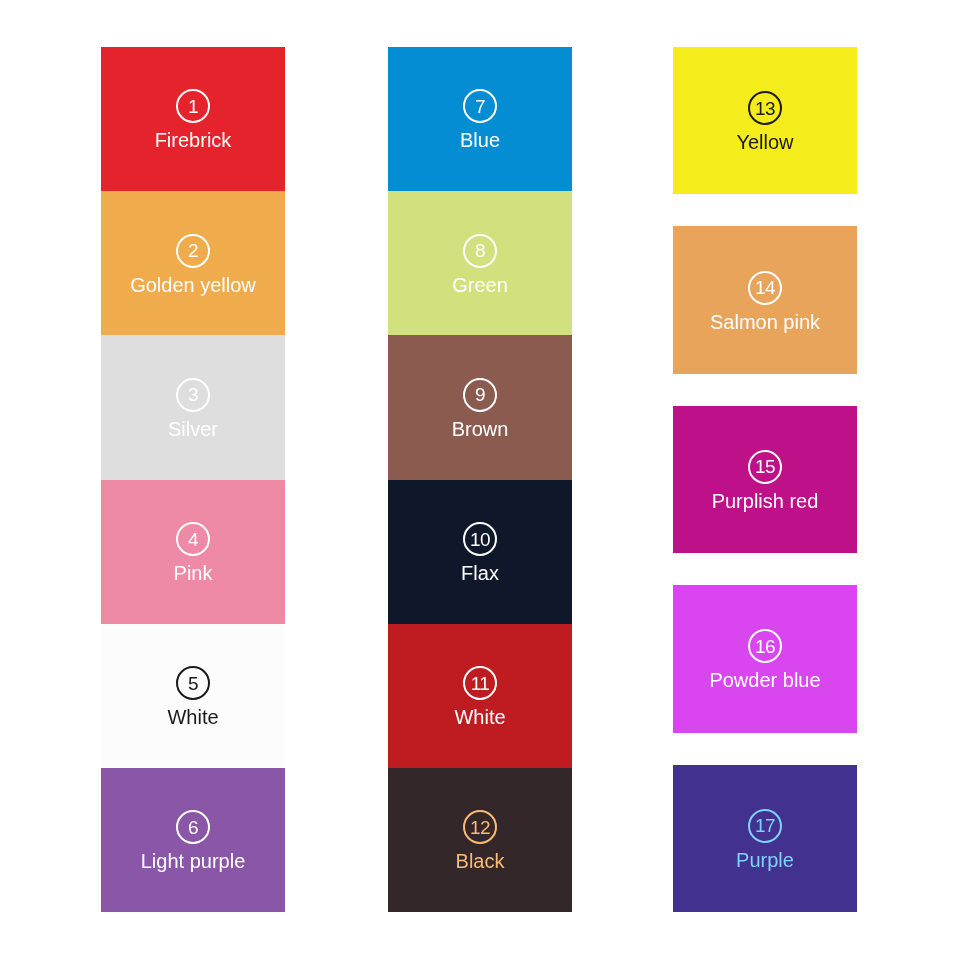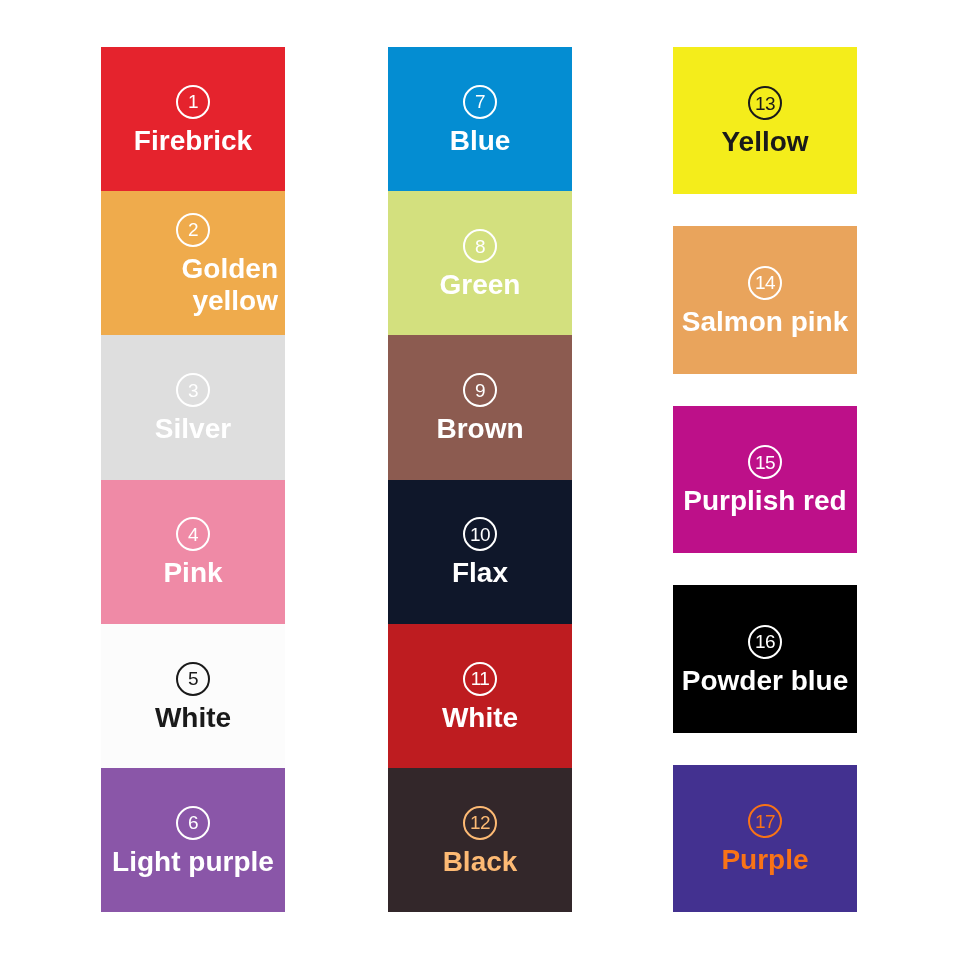--- a/index.html
+++ b/index.html
@@ -70,26 +70,26 @@
     display: flex;
     align-items: center;
     justify-content: center;
     font-size: 19px;
     line-height: 1;
     letter-spacing: -0.5px;
     box-sizing: border-box;
     margin-bottom: 6px;
   }
   .swatch-label {
-    font-size: 28px;
+    font-size: 20px;
     line-height: 1.16;
     text-align: right;
     max-width: 170px;
     word-wrap: break-word;
-    font-weight: 700;
+    font-weight: 400;
   }
 </style>
 </head>
 <body>
 
 <div class="palette-board">
 
   <div class="swatch-column" id="col-0">
 
     <div class="swatch" style="background:#E5232D;color:#FFFFFF">
@@ -198,28 +198,28 @@
       </div>
     </div>
 
     <div class="swatch" style="background:#BD1089;color:#FFFFFF">
       <div class="swatch-inner">
         <div class="num-badge">15</div>
         <div class="swatch-label">Purplish red</div>
       </div>
     </div>
 
-    <div class="swatch" style="background:#000000;color:#FFFFFF">
+    <div class="swatch" style="background:#d946ef;color:#FFFFFF">
       <div class="swatch-inner">
         <div class="num-badge">16</div>
         <div class="swatch-label">Powder blue</div>
       </div>
     </div>
 
-    <div class="swatch" style="background:#433190;color:#f97316">
+    <div class="swatch" style="background:#433190;color:#7dd3fc">
       <div class="swatch-inner">
         <div class="num-badge">17</div>
         <div class="swatch-label">Purple</div>
       </div>
     </div>
 
 
   </div>
 
 </div>

